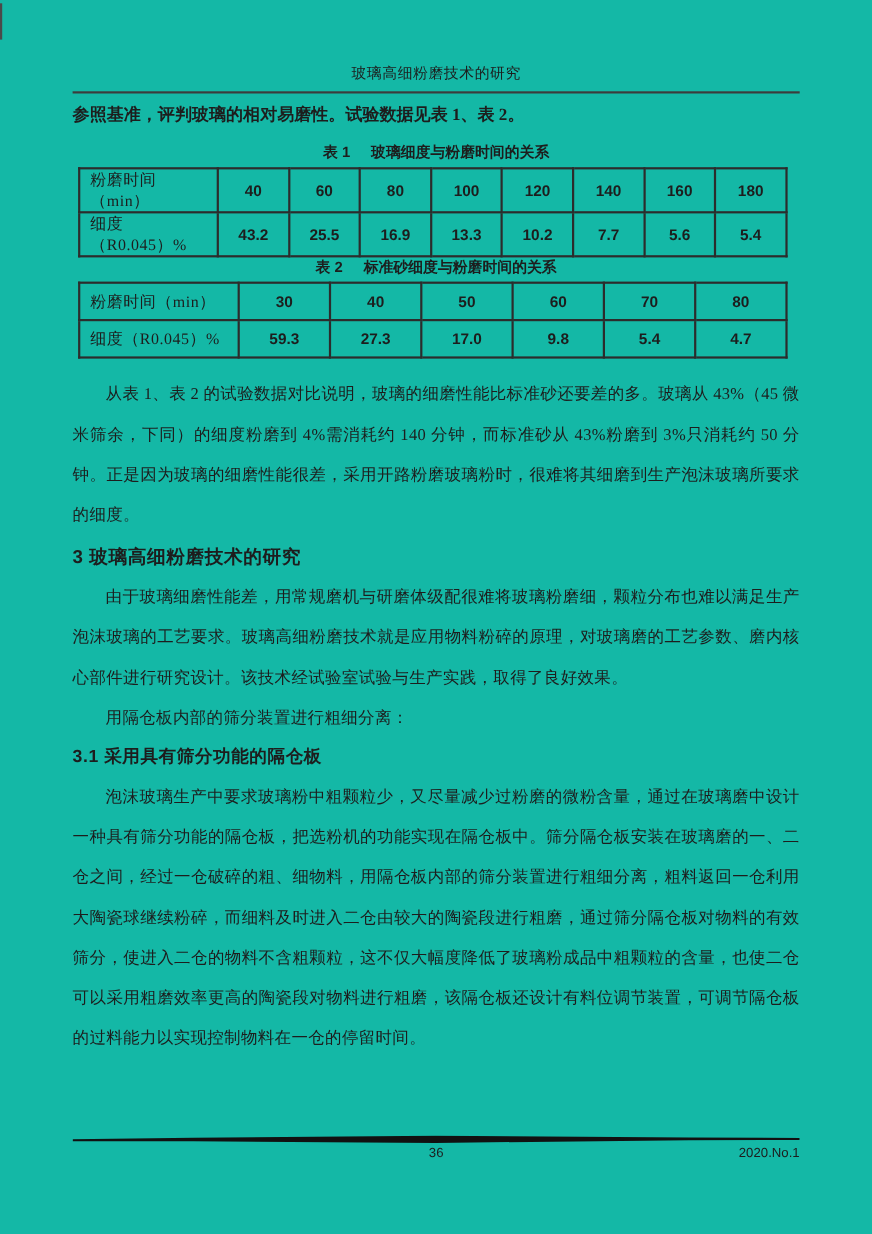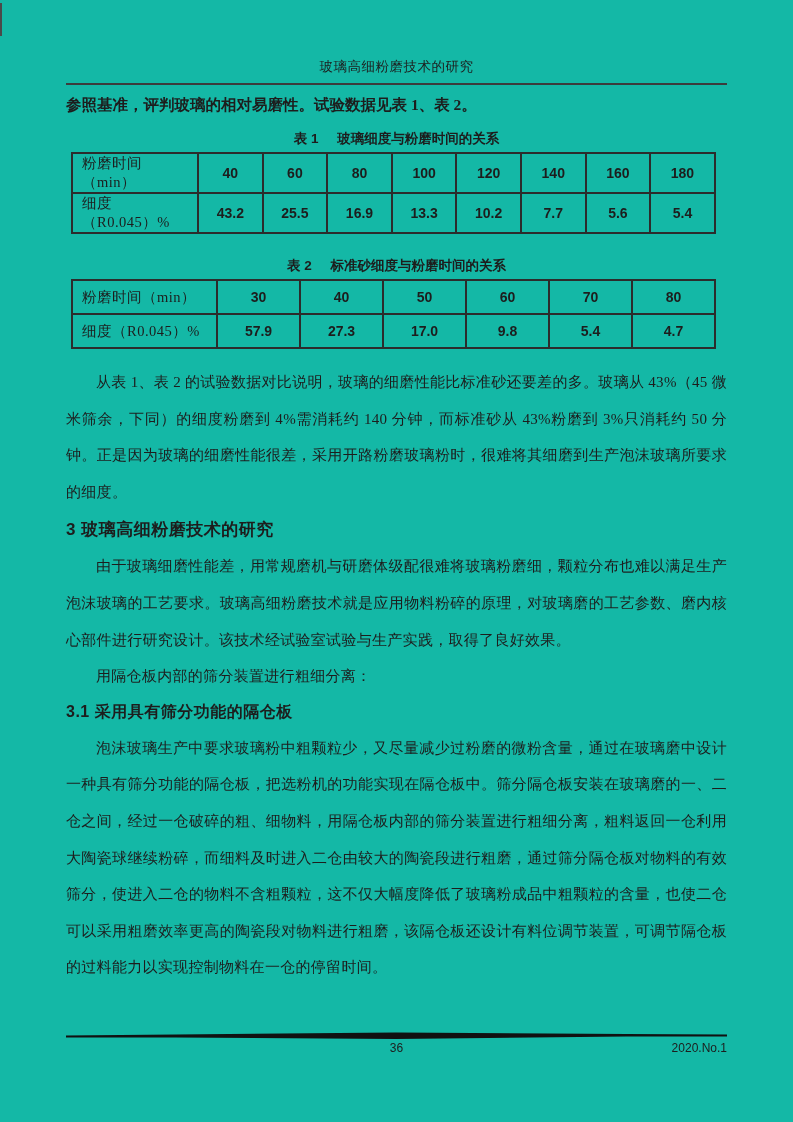--- a/index.html
+++ b/index.html
@@ -40,21 +40,21 @@
     font-weight: bold;
   }
   .tbl-caption {
     text-align: center;
     font-family: "Liberation Sans", "DejaVu Sans", sans-serif;
     font-weight: 700;
     font-size: 13.5px;
     line-height: 18px;
   }
   .cap1 { margin-top: 13px; }
-  .cap2 { margin-top: 23px; }
+  .cap2 { }
   .cap-title { margin-left: 1.4em; }
   table.doc-table {
     border-collapse: collapse;
     table-layout: fixed;
     width: 643px;
     margin: 4px 0 0 5px;
     padding-left: 25px;
   }
   table.doc-table td {
     border: 2px solid #2c2c2c;
@@ -179,21 +179,21 @@
         <td class="lbl">粉磨时间（min）</td>
         <td>30</td>
         <td>40</td>
         <td>50</td>
         <td>60</td>
         <td>70</td>
         <td>80</td>
       </tr>
       <tr>
         <td class="lbl">细度（R0.045）%</td>
-        <td>57.9</td>
+        <td>59.3</td>
         <td>27.3</td>
         <td>17.0</td>
         <td>9.8</td>
         <td>5.4</td>
         <td>4.7</td>
       </tr>
     </tbody>
       </table>
 
     <p class="body-p p-compare">从表 1、表 2 的试验数据对比说明，玻璃的细磨性能比标准砂还要差的多。玻璃从 43%（45 微米筛余，下同）的细度粉磨到 4%需消耗约 140 分钟，而标准砂从 43%粉磨到 3%只消耗约 50 分钟。正是因为玻璃的细磨性能很差，采用开路粉磨玻璃粉时，很难将其细磨到生产泡沫玻璃所要求的细度。</p>

